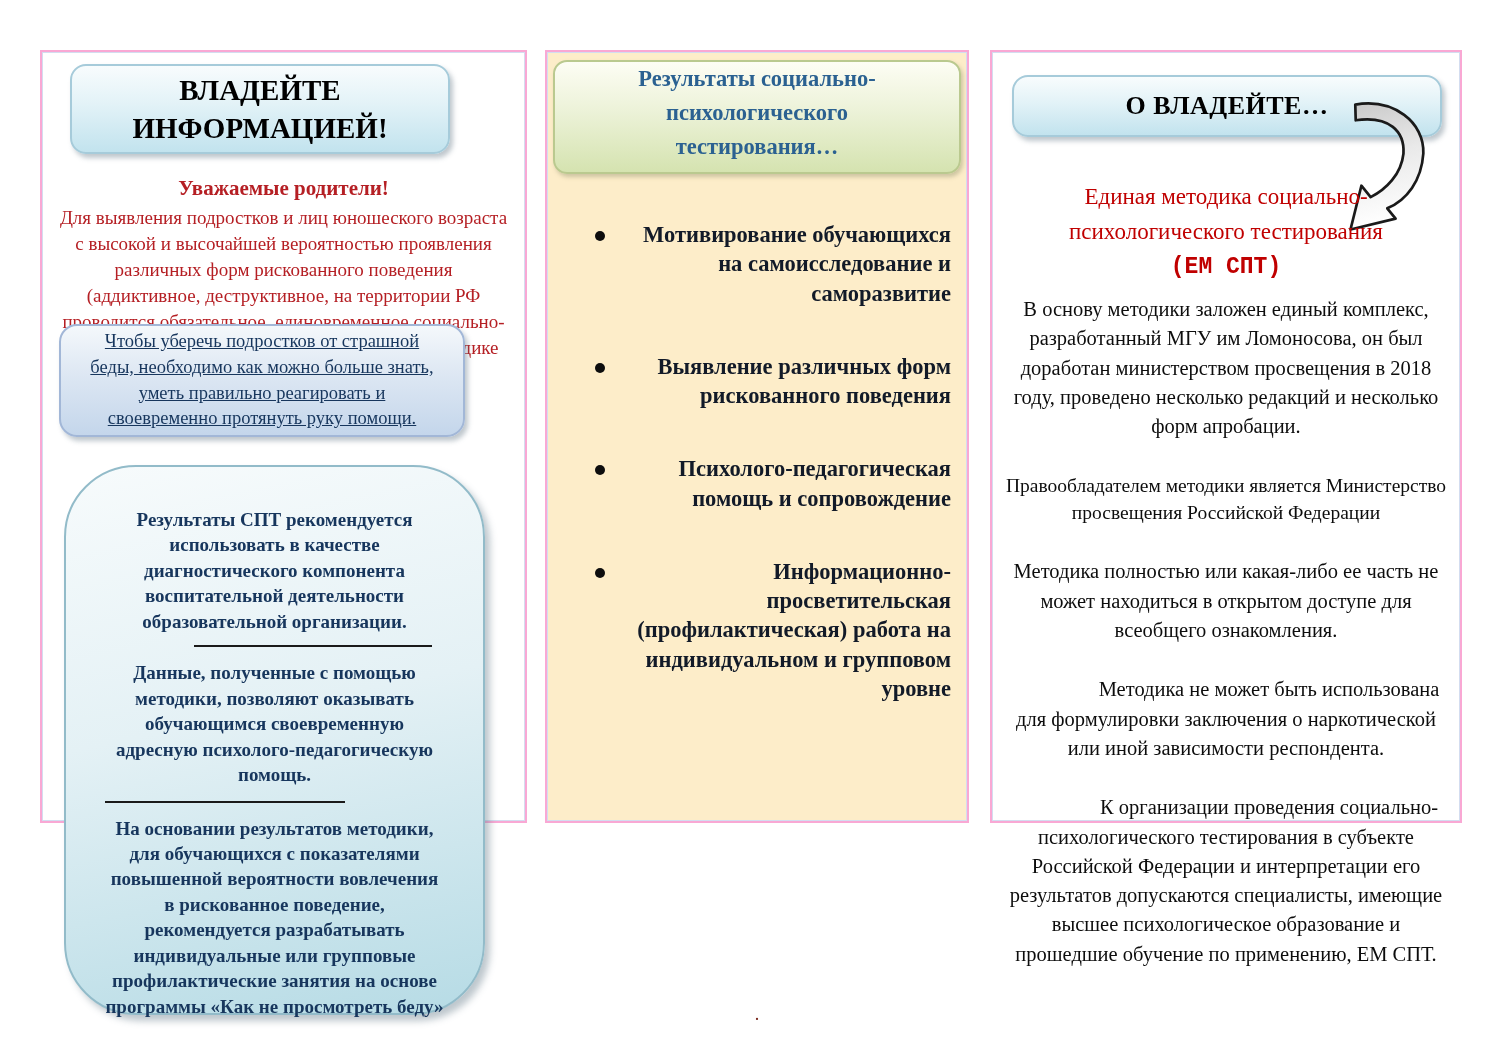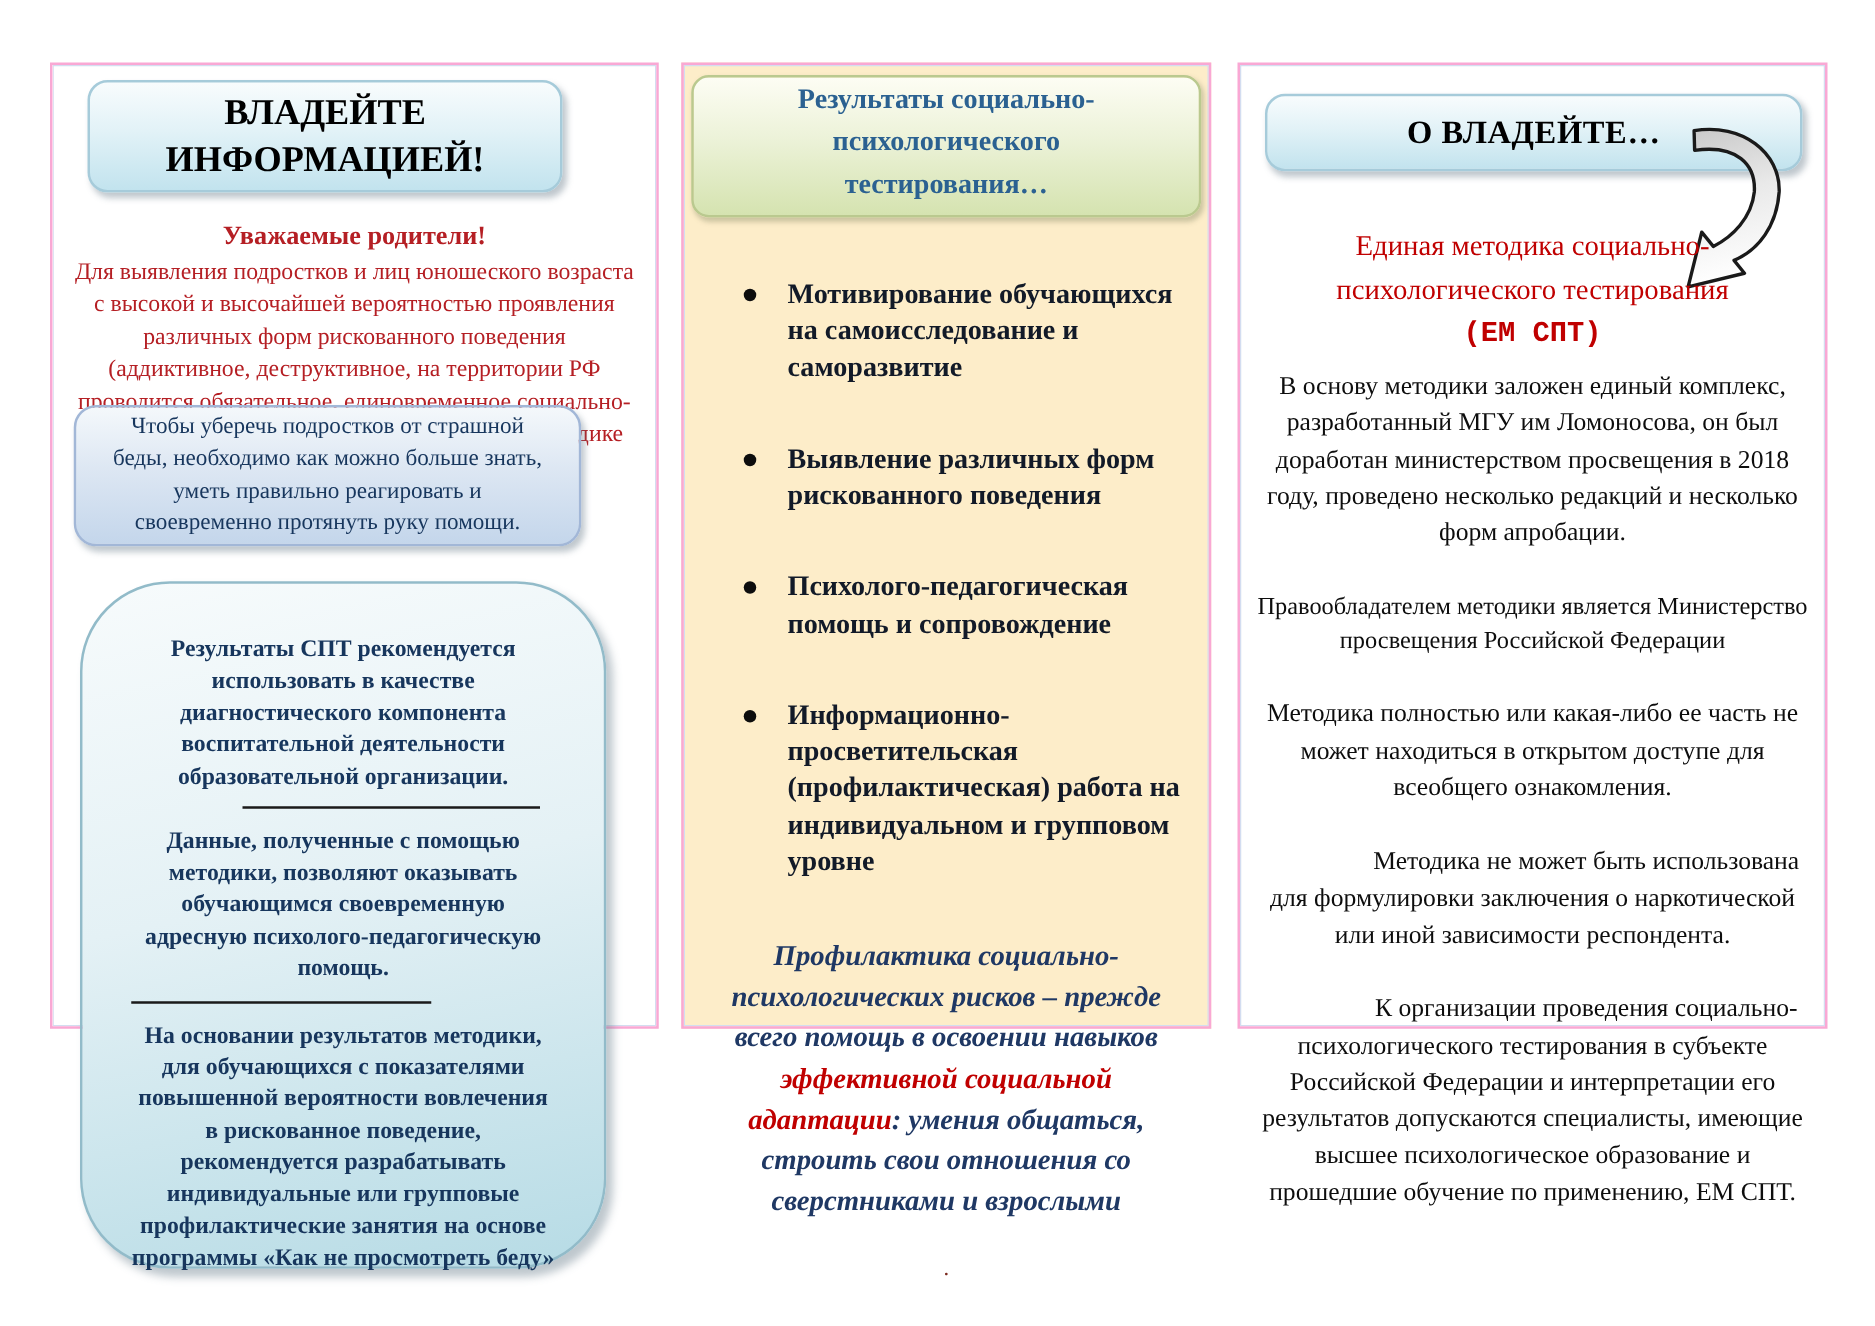--- a/index.html
+++ b/index.html
@@ -42,37 +42,38 @@
     position: absolute; top: 153px; left: 15px; right: 15px;
     text-align: center; color: #b51f24; font-size: 19px; line-height: 1.37;
   }
   .lp-callout {
     position: absolute; left: 17px; top: 272px; width: 406px; height: 113px;
     border-radius: 18px; background: linear-gradient(#f4f8fb 0%, #dde7f3 45%, #c4d6eb 100%);
     border: 2px solid #a2b7d7; box-shadow: 3px 4px 5px rgba(95,115,130,.40);
     display: flex; align-items: center; justify-content: center;
     text-align: center; color: #17365d; font-size: 18.5px; line-height: 1.38;
     padding: 10px 26px;
+    text-decoration: underline;
   }
   .lp-card {
     position: absolute; left: 22px; top: 413px; width: 421px; height: 550px;
     border-radius: 72px; border: 2px solid #92bbc9;
     background: linear-gradient(168deg, #f7fbfc 0%, #e4f1f5 45%, #b6dbe5 100%);
     box-shadow: 5px 6px 7px rgba(110,130,145,.45);
     padding: 40px 39px 0; text-align: center;
     color: #17365d; font-weight: bold; font-size: 19px; line-height: 1.34;
   }
   .lp-divider { border: 0; border-top: 2px solid #1a1a1a; height: 0; }
   .lp-div-right { width: 238px; margin: 11px 12px 13px auto; }
   .lp-div-left  { width: 240px; margin: 13px auto 13px 0; }
 
   
   .mp-header { left: 6px; top: 8px; width: 408px; height: 114px; font-size: 22.5px; line-height: 1.5; padding: 0 30px; }
   .mp-bullets { position: absolute; top: 168px; left: 48px; right: 16px; }
-  .mp-bullet { display: flex; align-items: flex-start; margin-bottom: 44px; }
+  .mp-bullet { display: flex; align-items: flex-start; margin-bottom: 44px; text-align: right; }
   .mp-bullet-dot {
     flex: none; width: 10px; height: 10px; border-radius: 50%;
     background: #0d0d0d; margin: 11px 25px 0 0;
   }
   .mp-bullet-text { font-size: 22.5px; font-weight: bold; color: #121a28; line-height: 1.3; }
   .mp-summary {
     position: absolute; top: 697px; left: 14px; right: 14px;
     text-align: center; font-style: italic; font-weight: bold;
     font-size: 23px; color: #1f3864; line-height: 1.42;
   }
@@ -128,23 +129,20 @@
     </div>
     <div class="mp-bullet">
       <span class="mp-bullet-dot"></span>
       <span class="mp-bullet-text">Психолого-педагогическая помощь и сопровождение</span>
     </div>
     <div class="mp-bullet">
       <span class="mp-bullet-dot"></span>
       <span class="mp-bullet-text">Информационно-просветительская (профилактическая) работа на индивидуальном и групповом уровне</span>
     </div>
   </div>
-  <div class="mp-summary">
-    <span>Профилактика социально-психологических рисков – прежде всего помощь в освоении навыков </span><span class="hl">эффективной социальной адаптации</span><span>: умения общаться, строить свои отношения со сверстниками и взрослыми</span>
-  </div>
   <div class="mp-dot">.</div>
 </section>
 
 <section class="panel panel-right">
   <div class="hdr-blue rp-header">
     <span>О ВЛАДЕЙТЕ…</span>
   </div>
   <svg class="rp-arrow" viewBox="0 0 100 150" aria-hidden="true">
     <defs>
       <linearGradient id="arrowGrad" x1="0" y1="0" x2="0.2" y2="1">

